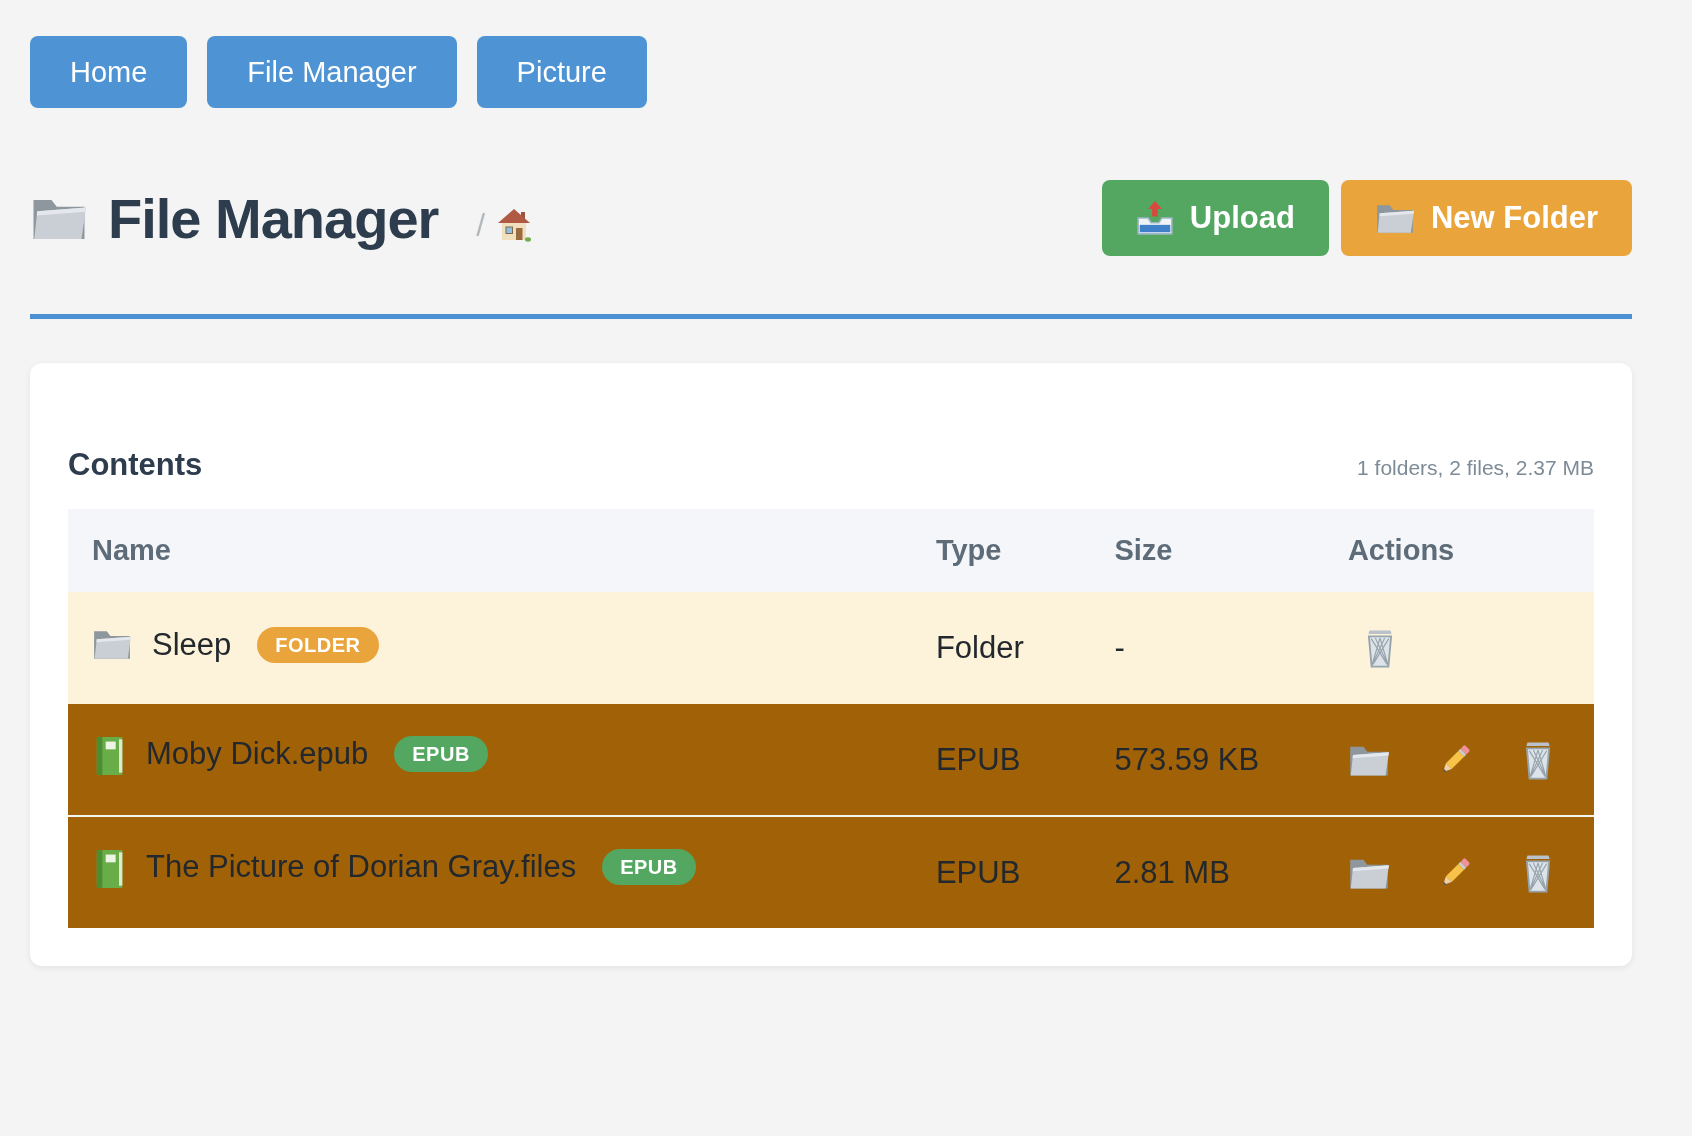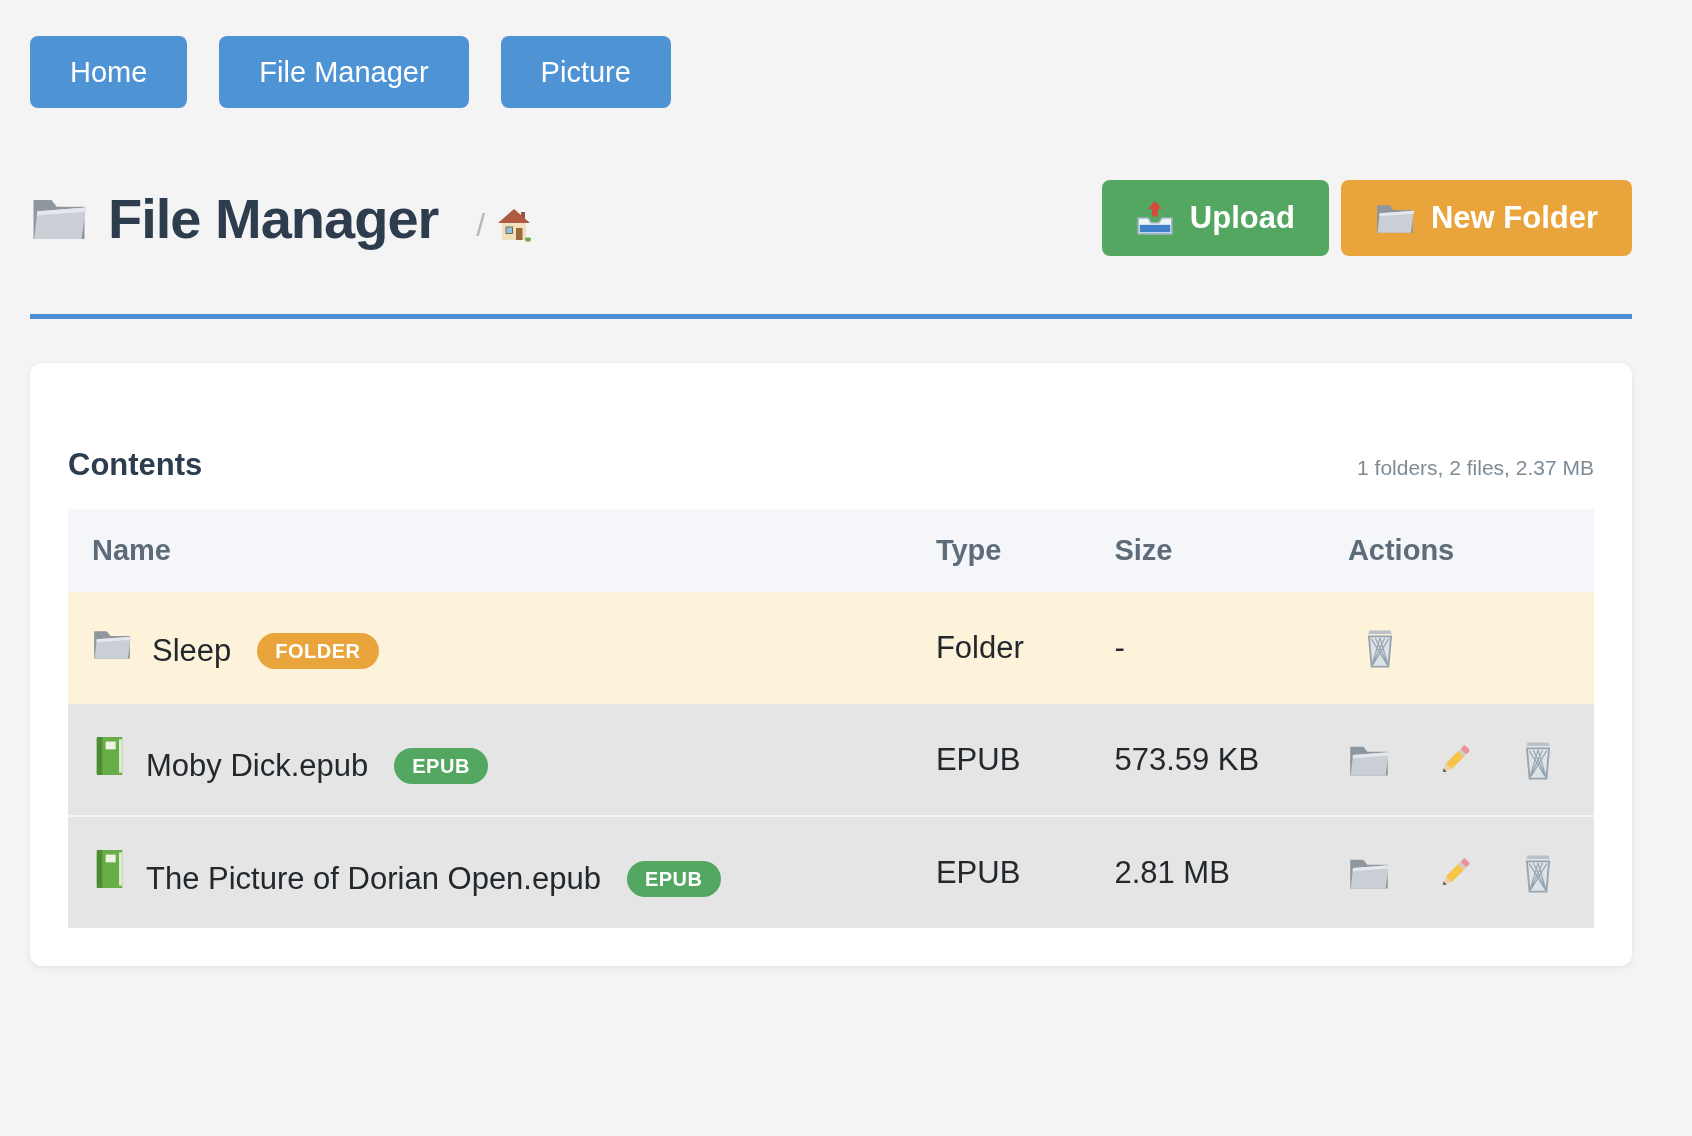--- a/index.html
+++ b/index.html
@@ -6,21 +6,21 @@
   html,body { width:1692px; height:1136px; }
   body {
     background:#f3f4f3;
     font-family:"Liberation Sans", sans-serif;
     overflow:hidden;
   }
   .page { padding:36px 0 0 30px; width:1662px; }
   .content { width:1602px; }
 
   
-  .nav { display:flex; gap:32px; }
+  .nav { display:flex; gap:20px; }
   .nav-btn {
     background:#4e93d4; color:#ffffff; border:none; border-radius:8px;
     font-family:"Liberation Sans", sans-serif;
     font-size:29px; padding:0 40px; height:72px; line-height:72px;
     cursor:pointer;
   }
 
   
   .header-row { margin-top:70px; display:flex; align-items:center; justify-content:space-between; height:80px; }
   .title-group { display:flex; align-items:center; gap:20px; }
@@ -54,24 +54,24 @@
   .card-title { font-size:31px; font-weight:bold; color:#2e3d4e; }
   .card-summary { font-size:21px; color:#7d8b97; }
 
   table.files { width:100%; border-collapse:collapse; margin-top:26px; table-layout:fixed; }
   th {
     background:#f4f6f9; text-align:left; font-size:29px; font-weight:bold;
     color:#5d6c78; padding:25px 0 25px 24px;
   }
   td { font-size:31px; color:#23282d; padding:0 0 0 24px; height:112px; vertical-align:middle; }
   tr.row-folder td { background:#fcf3da; }
-  tr.row-epub td { background:#e5e5e5; }
+  tr.row-epub td { background:#a16207; }
   tr.row-divided td { border-top:2px solid #f2f8ef; }
 
-  .name-cell { display:flex; align-items:flex-end; gap:20px; }
+  .name-cell { display:flex; align-items:flex-start; gap:20px; }
   .name-cell svg { width:40px; height:36px; flex:0 0 auto; }
   .badge {
     font-size:20px; font-weight:bold; color:#ffffff; letter-spacing:0.5px;
     border-radius:999px; padding:8px 18px; line-height:1; margin-left:6px;
   }
   .badge-folder { background:#e9a43c; }
   .badge-epub { background:#53a761; }
 
   .actions-cell { display:flex; align-items:center; }
   .icon-btn { background:none; border:none; padding:0; margin-right:44px; cursor:pointer; }
@@ -254,21 +254,21 @@
               </div>
             </td>
           </tr>
 
           <tr class="row-epub row-divided">
             <td>
               <div class="name-cell">
                 <span><svg viewBox="0 0 30 36" style="width:34px;height:40px">
                       <use href="#i-book"></use>
                     </svg></span>
-                <span style="cursor:pointer">The Picture of Dorian Open.epub</span>
+                <span style="cursor:pointer">The Picture of Dorian Gray.files</span>
                 <span class="badge badge-epub">EPUB</span>
               </div>
             </td>
             <td>EPUB</td>
             <td>2.81 MB</td>
             <td>
               <div class="actions-cell">
                 <button class="icon-btn">
                   <span><svg viewBox="0 0 38 32" style="width:42px;height:36px;display:block">
                         <use href="#i-folder"></use>

